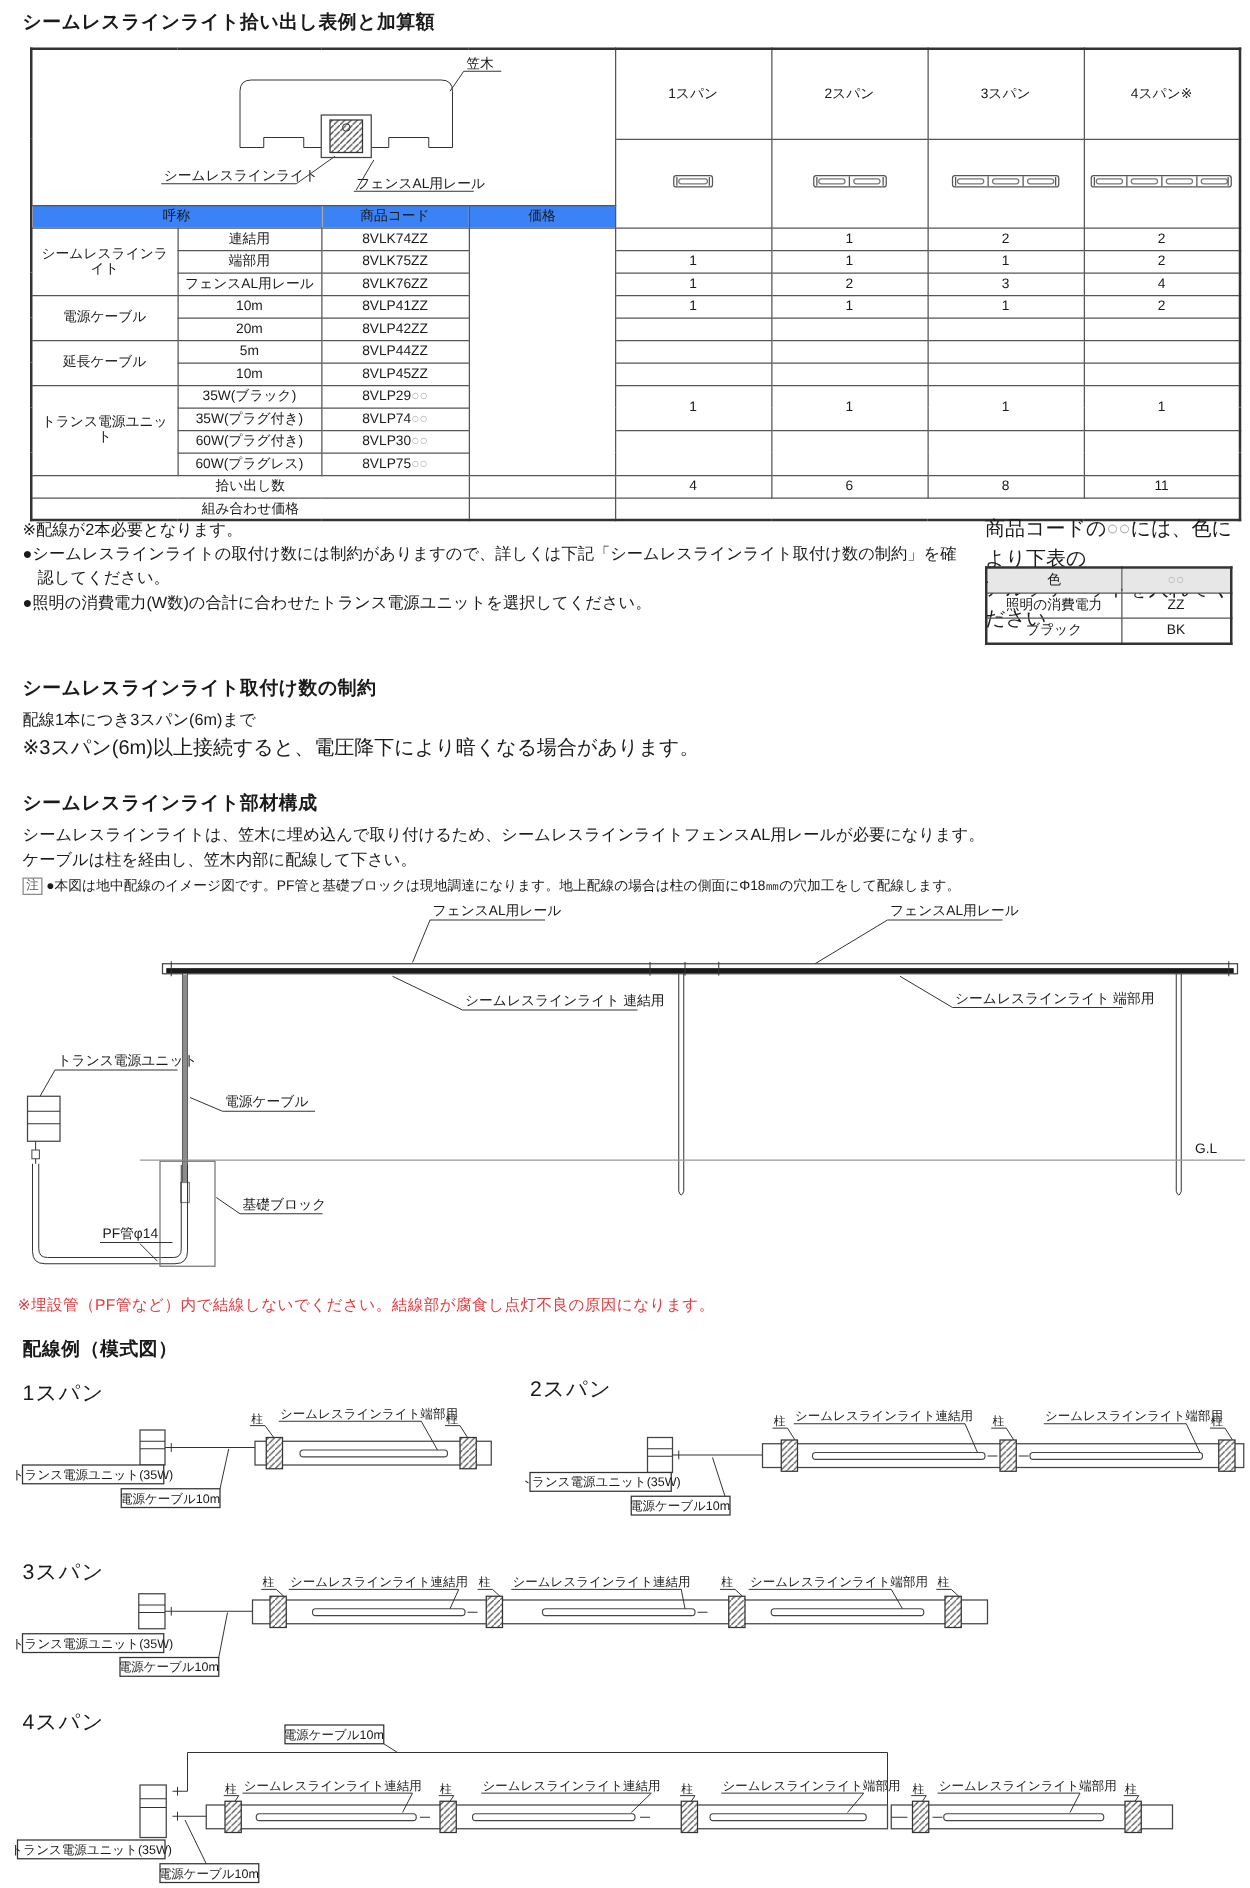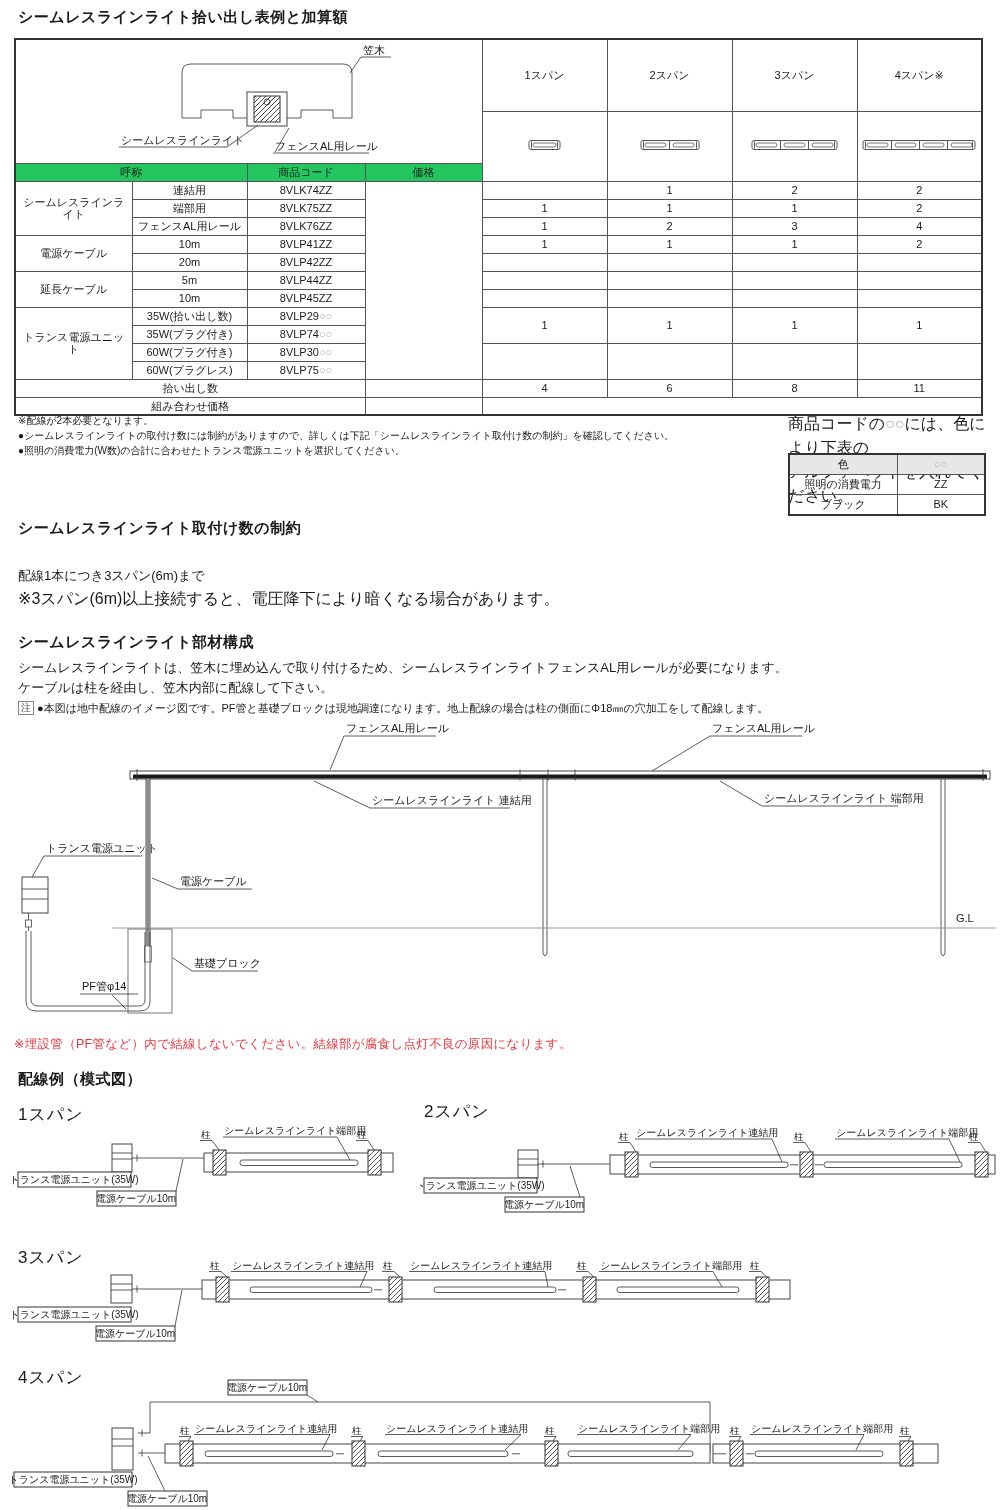--- a/index.html
+++ b/index.html
@@ -9,46 +9,46 @@
   .abs{position:absolute}
   .h1{font-size:15px;font-weight:bold;letter-spacing:.5px}
   .spanH{font-size:17px;letter-spacing:1px}
   .body13{font-size:13px}
   .body11{font-size:16px;line-height:1.5}
   .warn{font-size:12.5px;color:#e8383d;letter-spacing:.3px}
   .circ{color:#b0b0b0}
   
   table.main{border-collapse:collapse;table-layout:fixed;width:967px;border:2px solid #333;font-size:11px}
   table.main td{border:1px solid #555;text-align:center;vertical-align:middle;height:18px;line-height:1.15;padding:0 2px;overflow:hidden}
-  table.main td.hd{background:#22c55e}
+  table.main td.hd{background:#3b82f6}
   table.main td.diagram-cell{padding:0;position:relative}
   table.main td.r1{height:72px;font-size:11px}
   table.main td.icon-cell{height:50px;vertical-align:middle}
   
   table.ctab{border-collapse:collapse;table-layout:fixed;width:196px;border:2px solid #333;font-size:11px}
   table.ctab td{border:1px solid #555;text-align:center;height:19px;line-height:19px;overflow:hidden}
   table.ctab td.hd{background:#e7e7e7}
-  .note-item{padding-left:12px;text-indent:-12px;font-size:10px;line-height:1.48}
+  .note-item{padding-left:12px;text-indent:-12px;font-size:13px;line-height:1.48}
   .badge{display:inline-block;border:1px solid #888;color:#555;font-size:10px;line-height:12px;padding:0 2px;margin-right:3px;vertical-align:1px}
   svg text{font-family:"Liberation Sans","DejaVu Sans",sans-serif;fill:#1a1a1a}
   svg .lbl{font-size:11px}
   svg .lbl10{font-size:10px}
   svg .post{font-size:9.5px}
   svg .ld{stroke:#333;stroke-width:.8;fill:none}
   svg .frame{stroke:#444;fill:#fff}
   svg .boxlbl{stroke:#333;fill:#fff}
 </style>
 </head>
 <body>
 
 <div id="page">
 
   <div class="abs h1" style="left:18px;top:8px">シームレスラインライト拾い出し表例と加算額</div>
 
-  <div class="abs" style="left:14px;top:38px">
+  <div class="abs" style="left:24px;top:38px">
     <table class="main">
       <colgroup>
         <col style="width:117px">
           <col style="width:115px">
           <col style="width:118px">
           <col style="width:117px">
         <col style="width:125px">
           <col style="width:125px">
           <col style="width:125px">
           <col style="width:125px">
@@ -189,21 +189,21 @@
       <tr>
         <td>10m</td>
         <td>8VLP45ZZ</td>
         <td></td>
         <td></td>
         <td></td>
         <td></td>
       </tr>
       <tr>
         <td rowspan="4">トランス電源ユニット</td>
-        <td>35W(拾い出し数)</td>
+        <td>35W(ブラック)</td>
         <td><span>8VLP29</span><span class="circ">○○</span></td>
         <td rowspan="2">1</td>
         <td rowspan="2">1</td>
         <td rowspan="2">1</td>
         <td rowspan="2">1</td>
       </tr>
       <tr>
         <td>35W(プラグ付き)</td>
         <td><span>8VLP74</span><span class="circ">○○</span></td>
       </tr>
@@ -262,21 +262,21 @@
         <td>ZZ</td>
       </tr>
       <tr>
         <td>ブラック</td>
         <td>BK</td>
       </tr>
     </tbody>
       </table>
   </div>
 
-  <div class="abs h1" style="left:18px;top:519px">シームレスラインライト取付け数の制約</div>
+  <div class="abs h1" style="left:18px;top:541px">シームレスラインライト取付け数の制約</div>
   <div class="abs body13" style="left:18px;top:567px">配線1本につき3スパン(6m)まで</div>
   <div class="abs body11" style="left:18px;top:587px">※3スパン(6m)以上接続すると、電圧降下により暗くなる場合があります。</div>
 
   <div class="abs h1" style="left:18px;top:633px">シームレスラインライト部材構成</div>
   <div class="abs body13" style="left:18px;top:659px;width:960px">シームレスラインライトは、笠木に埋め込んで取り付けるため、シームレスラインライトフェンスAL用レールが必要になります。</div>
   <div class="abs body13" style="left:18px;top:679px;width:960px">ケーブルは柱を経由し、笠木内部に配線して下さい。</div>
   <div class="abs" style="left:18px;top:701px;width:960px;font-size:11px">
     <span class="badge">注</span><span>●本図は地中配線のイメージ図です。PF管と基礎ブロックは現地調達になります。地上配線の場合は柱の側面にΦ18㎜の穴加工をして配線します。</span>
   </div>
 

